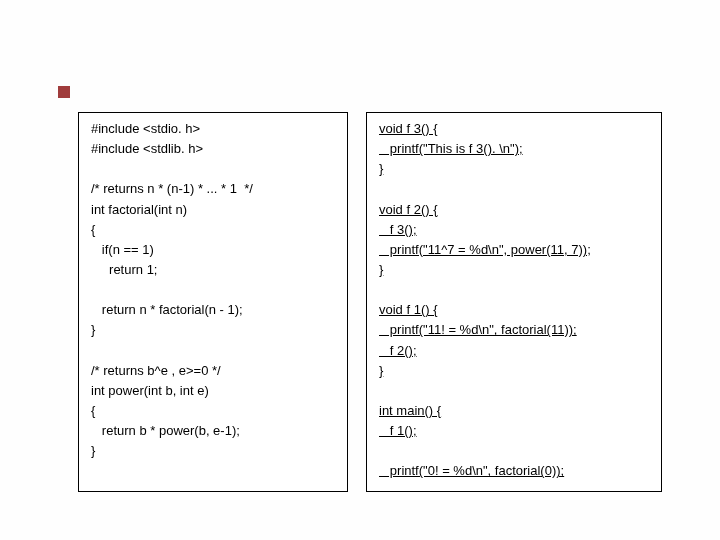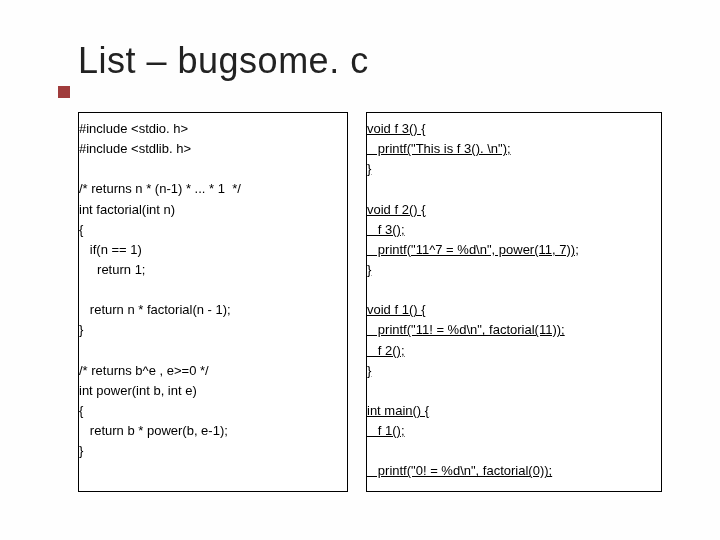--- a/index.html
+++ b/index.html
@@ -33,21 +33,21 @@
     font-family: "Verdana", Arial, sans-serif;
     font-size: 36px;
     font-weight: normal;
     color: #222;
     letter-spacing: 0.5px;
   }
   .code-box {
     position: absolute;
     border: 1px solid #000;
     background: #fff;
-    padding: 6px 0;
+    padding: 6px 12px;
     font-family: "Verdana", Arial, sans-serif;
     font-size: 13px;
     line-height: 1.55;
     color: #000;
     white-space: pre;
     overflow: hidden;
   }
   .code-left {
     top: 112px;
     left: 78px;
@@ -60,21 +60,20 @@
     width: 296px;
     height: 380px;
     text-decoration: underline;
   }
 </style>
 </head>
 <body>
 
 <div class="slide">
   <div class="accent-square"></div>
-  <h1 class="title">List – bugsome. c</h1>
   <div class="code-box code-left">#include &lt;stdio. h&gt;
 #include &lt;stdlib. h&gt;
 
 /* returns n * (n-1) * ... * 1  */
 int factorial(int n)
 {
    if(n == 1)
      return 1;
 
    return n * factorial(n - 1);

